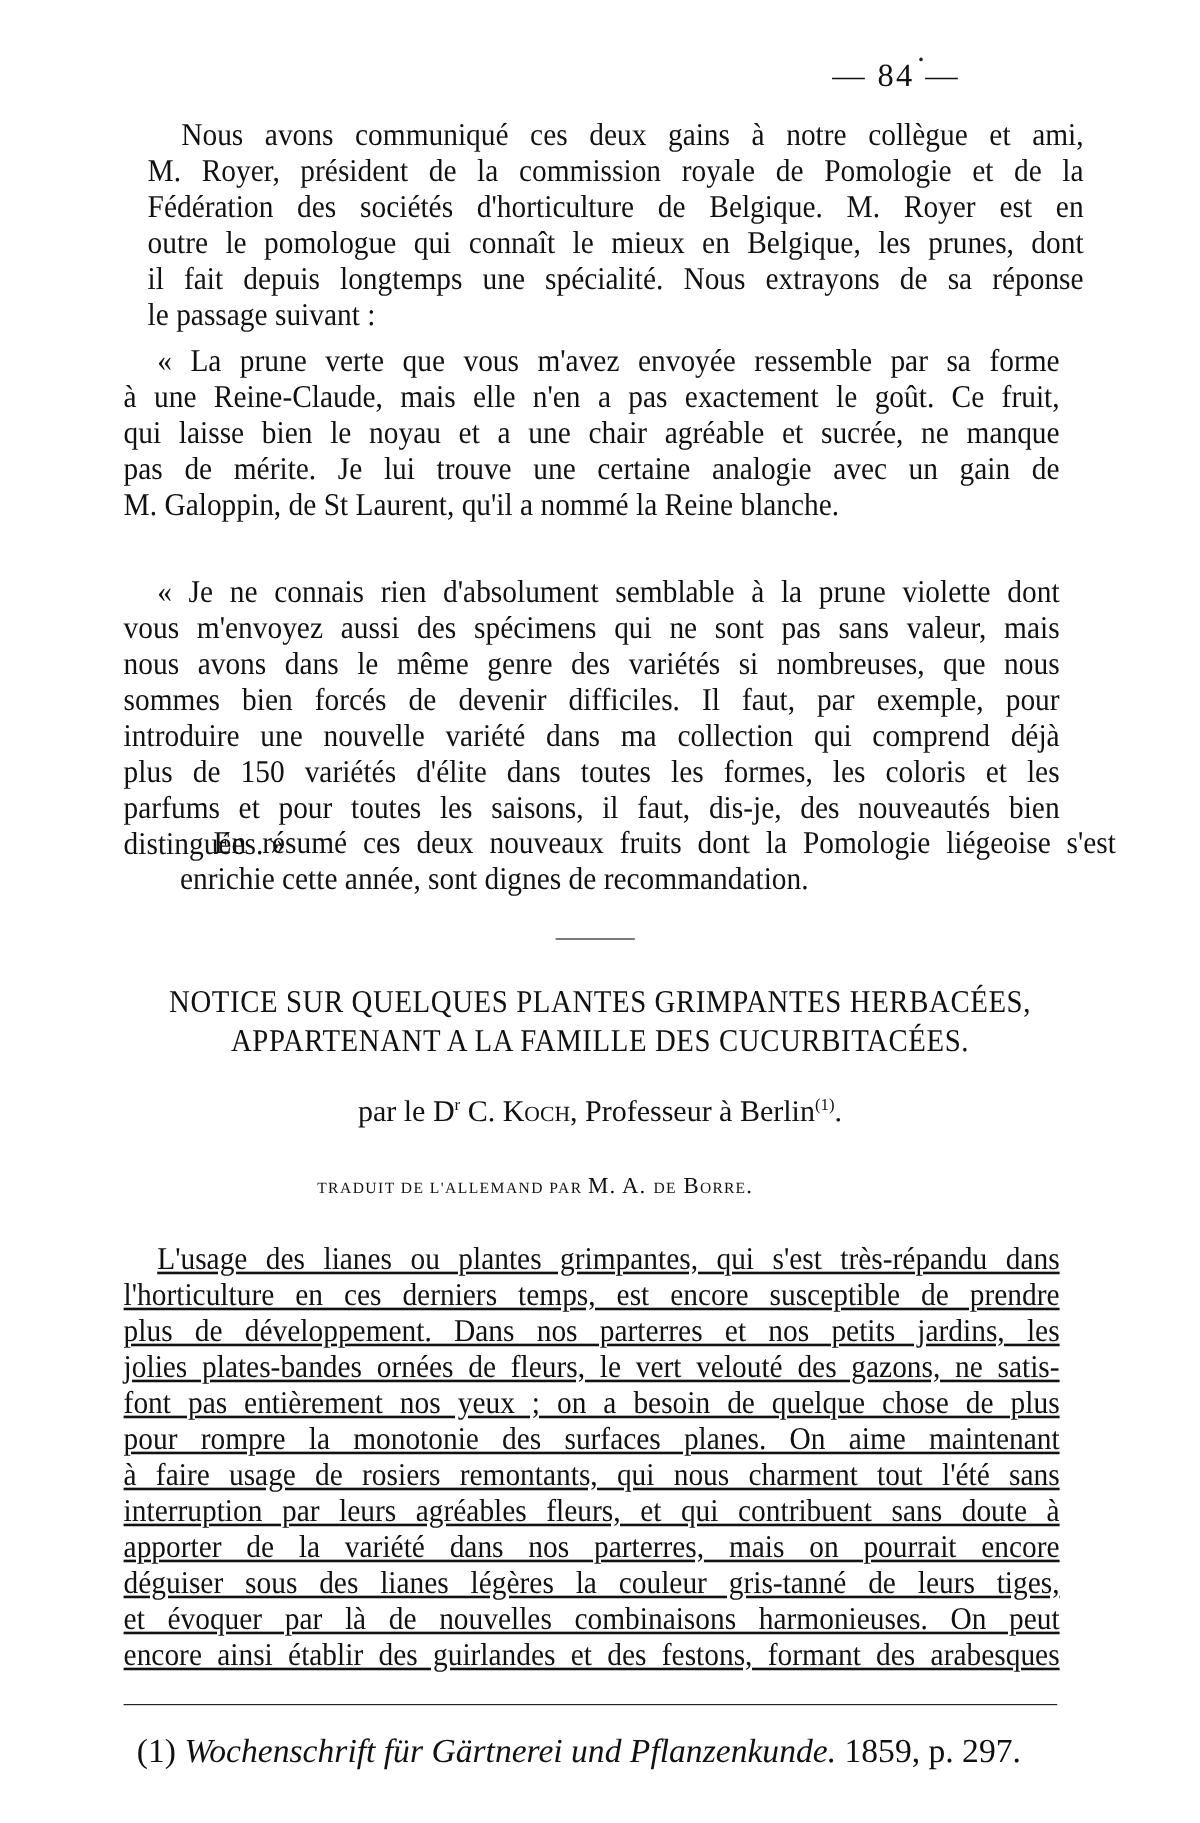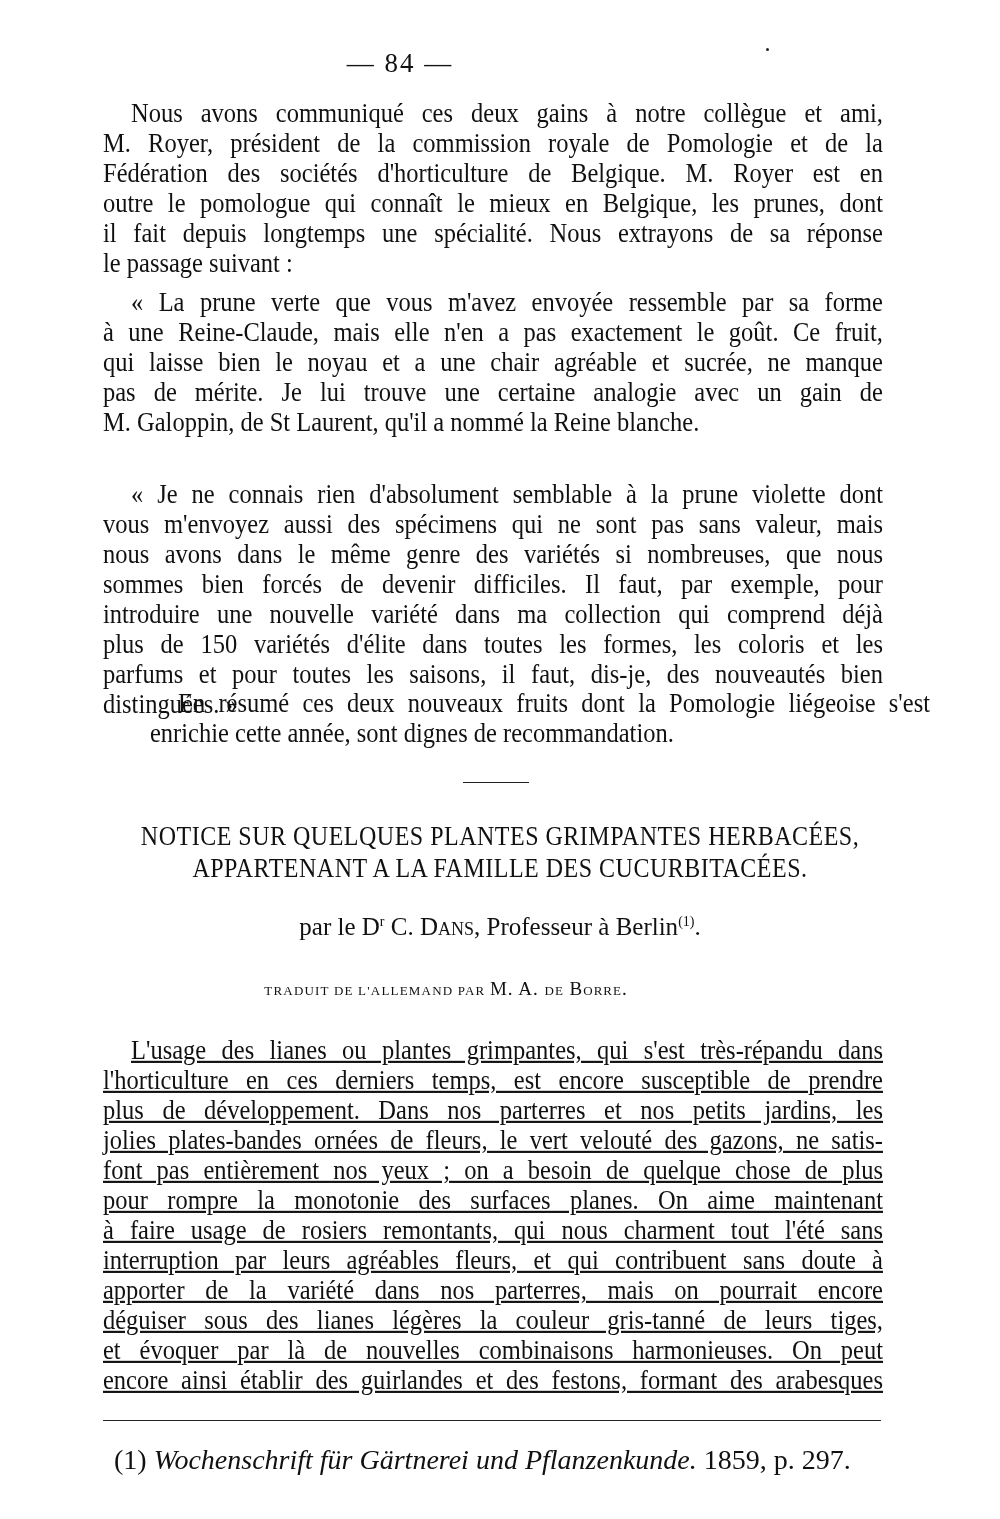--- a/index.html
+++ b/index.html
@@ -2,21 +2,21 @@
 <html><head>
   <meta charset="utf-8">
   <style>
     html, body { margin: 0; padding: 0; background: #ffffff; }
     body {
       width: 1000px; height: 1519px; position: relative; overflow: hidden;
       font-family: "Liberation Serif", "DejaVu Serif", serif;
       color: #111111;
     }
     .page-number {
-      position: absolute; top: 48px; left: 0; width: 800px; text-align: center;
+      position: absolute; top: 48px; left: 0; width: 800px; text-align: right;
       font-size: 27px; letter-spacing: 2px;
     }
     .speck { position: absolute; top: 48px; left: 766px; width: 3px; height: 3px; background: #222; border-radius: 50%; }
     .block { position: absolute; left: 103px; width: 780px; }
     .line {
       display: block; font-size: 24.5px; line-height: 30px; height: 30px;
       text-align: justify; text-align-last: justify; white-space: nowrap;
       transform: scaleY(1.08); transform-origin: left center;
     }
     .line.last { text-align-last: left; }
@@ -44,21 +44,21 @@
       position: absolute; left: 114px; top: 1444px; font-size: 28px;
     }
     .footnote .it { font-style: italic; }
   </style>
 </head>
 <body>
 
 <div class="page-number">— 84 —</div>
 <div class="speck"></div>
 
-<div class="block" style="top:98px;">
+<div class="block" style="top:98px;margin-left:20px;">
   <span class="line indent">Nous avons communiqué ces deux gains à notre collègue et ami,</span>
   <span class="line">M. Royer, président de la commission royale de Pomologie et de la</span>
   <span class="line">Fédération des sociétés d'horticulture de Belgique. M. Royer est en</span>
   <span class="line">outre le pomologue qui connaît le mieux en Belgique, les prunes, dont</span>
   <span class="line">il fait depuis longtemps une spécialité. Nous extrayons de sa réponse</span>
   <span class="line last">le passage suivant :</span>
 </div>
 
 <div class="block" style="top:287px;">
   <span class="line indent">« La prune verte que vous m'avez envoyée ressemble par sa forme</span>
@@ -85,21 +85,21 @@
 </div>
 
 <div class="rule-short"></div>
 
 <div class="title" style="top:821px;">NOTICE SUR QUELQUES PLANTES GRIMPANTES HERBACÉES,</div>
 <div class="title" style="top:853px;">APPARTENANT A LA FAMILLE DES CUCURBITACÉES.</div>
 
 <div class="byline">
   <span class="it">par le</span>
   <span><span>D</span><sup>r</sup></span>
-  <span class="sc">C. Dans,</span>
+  <span class="sc">C. Koch,</span>
   <span class="it">Professeur à Berlin</span><sup>(1)</sup><span>.</span>
 </div>
 
 <div class="translator">
   <span>TRADUIT DE L'ALLEMAND PAR</span>
   <span class="big" style="font-variant: small-caps;">M. A. de Borre.</span>
 </div>
 
 <div class="block" style="top:1035px;text-decoration:underline;">
   <span class="line indent">L'usage des lianes ou plantes grimpantes, qui s'est très-répandu dans</span>

